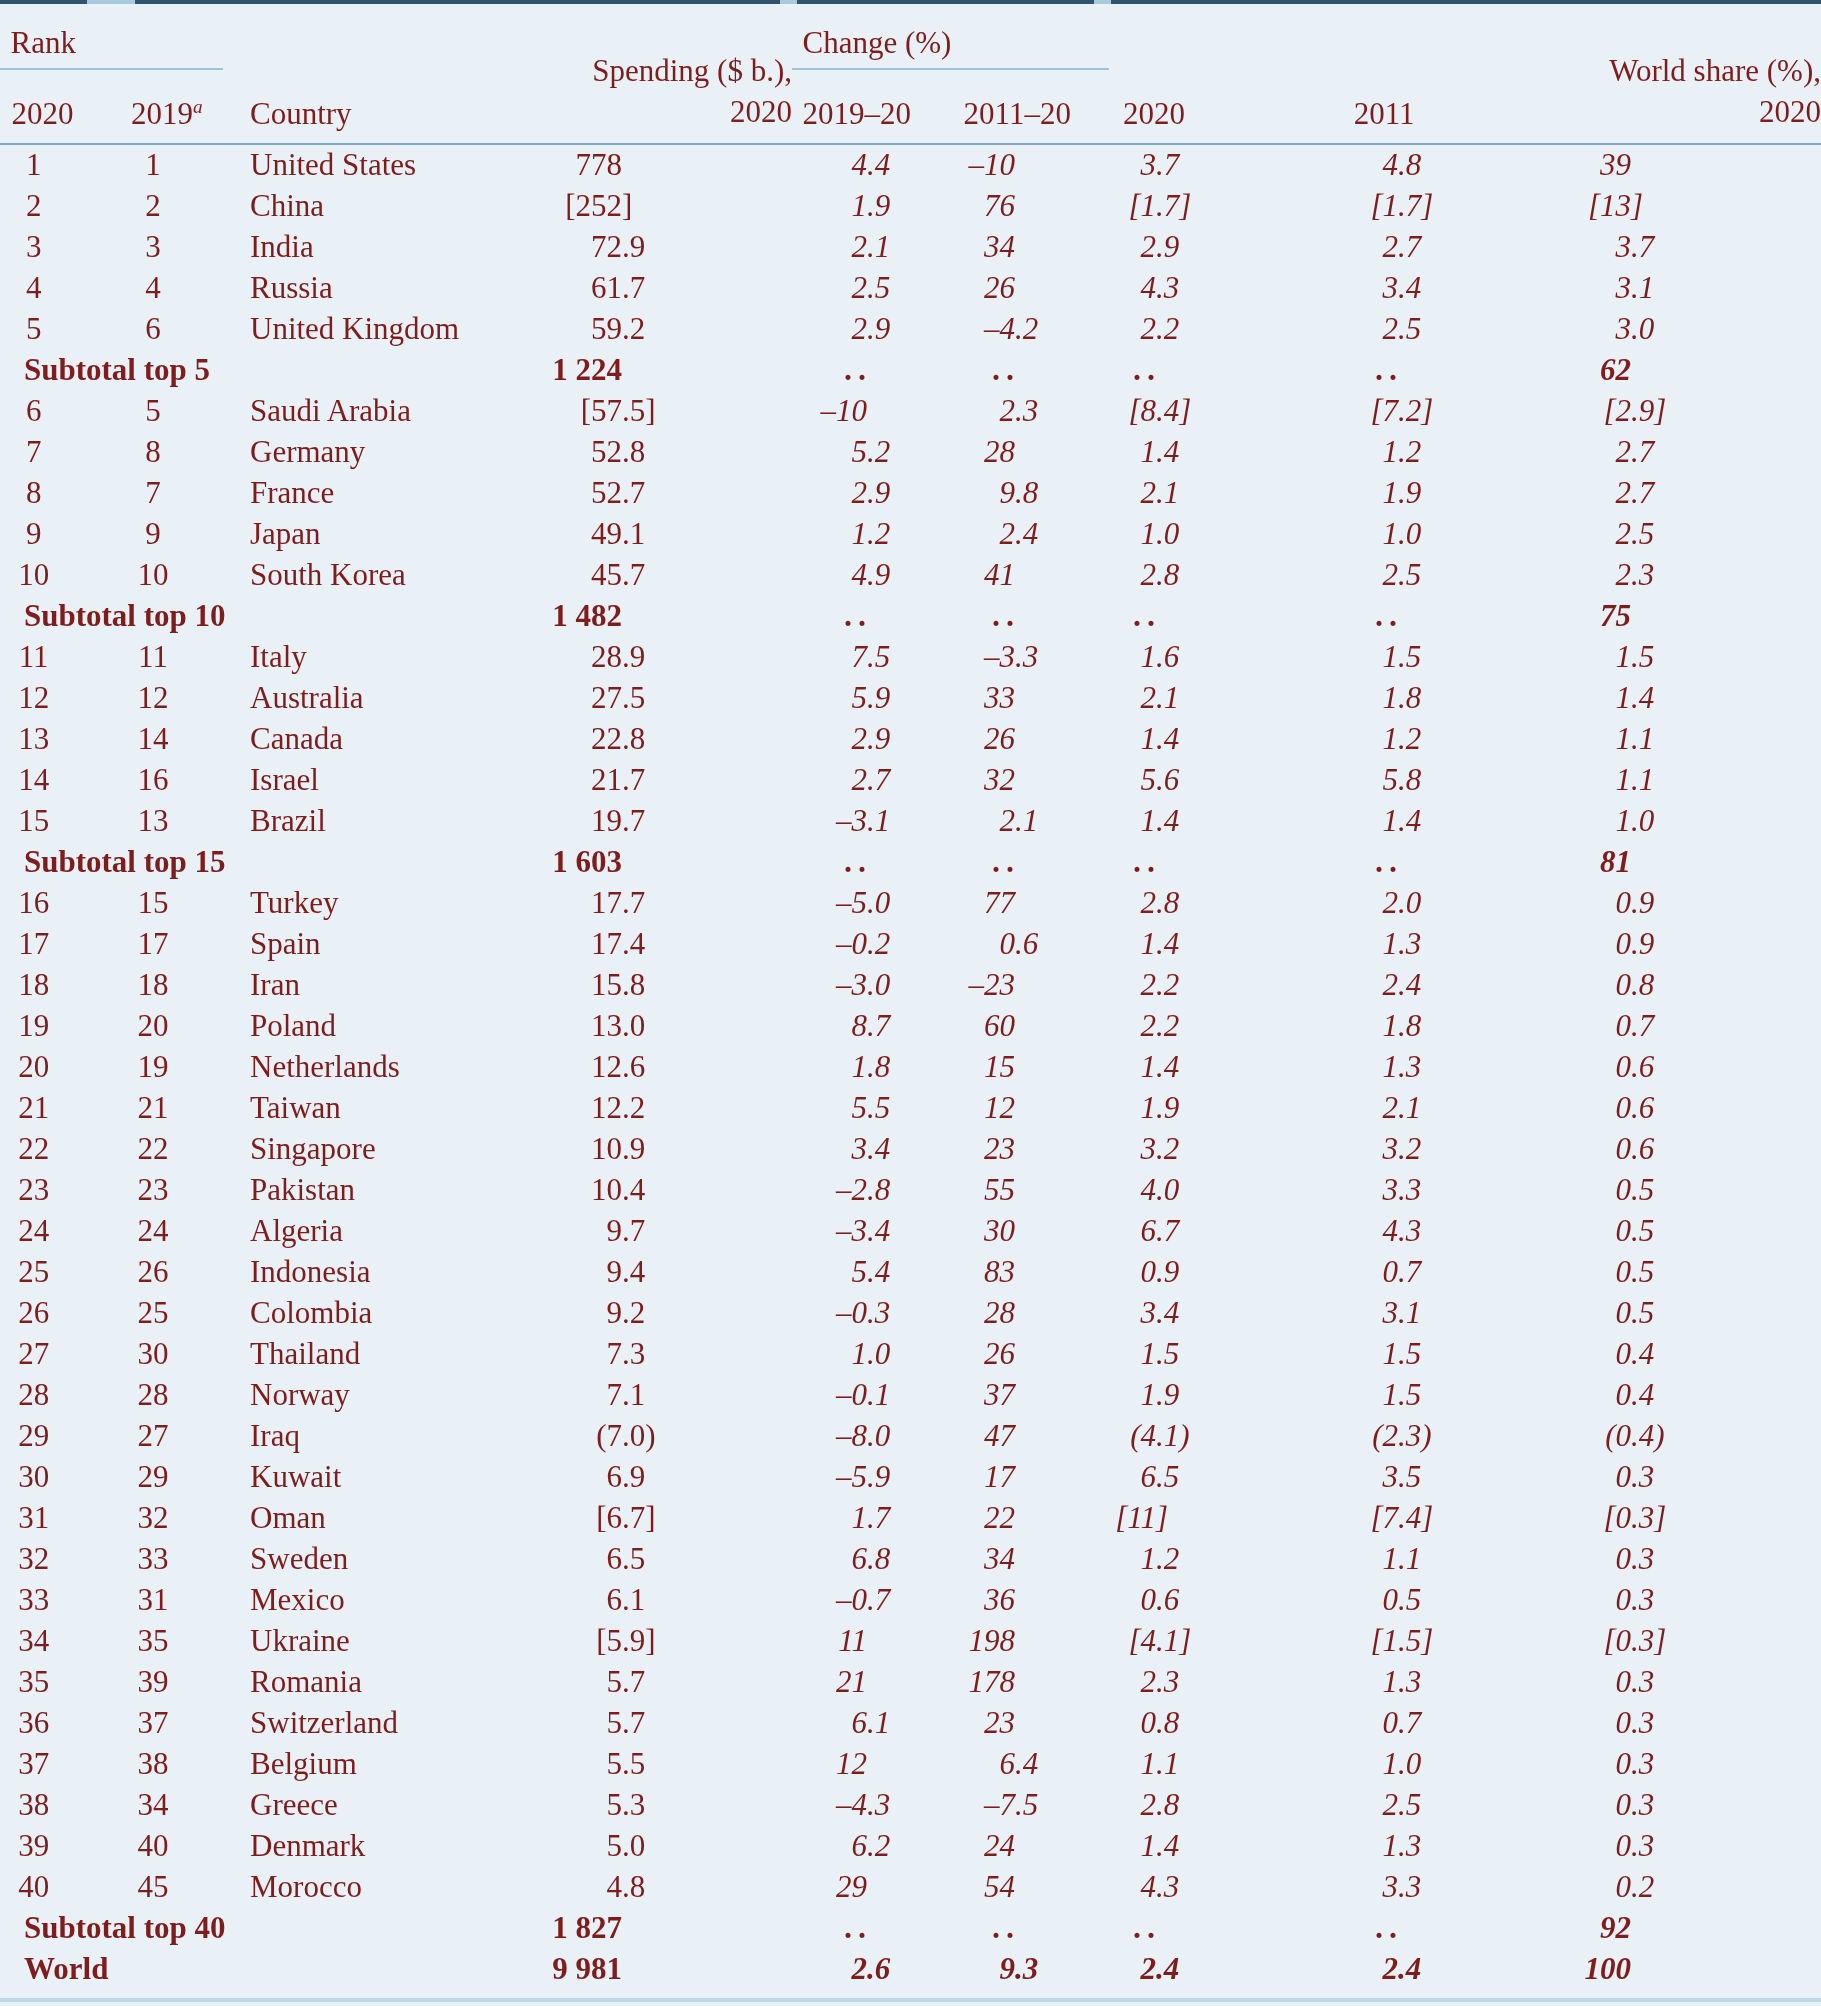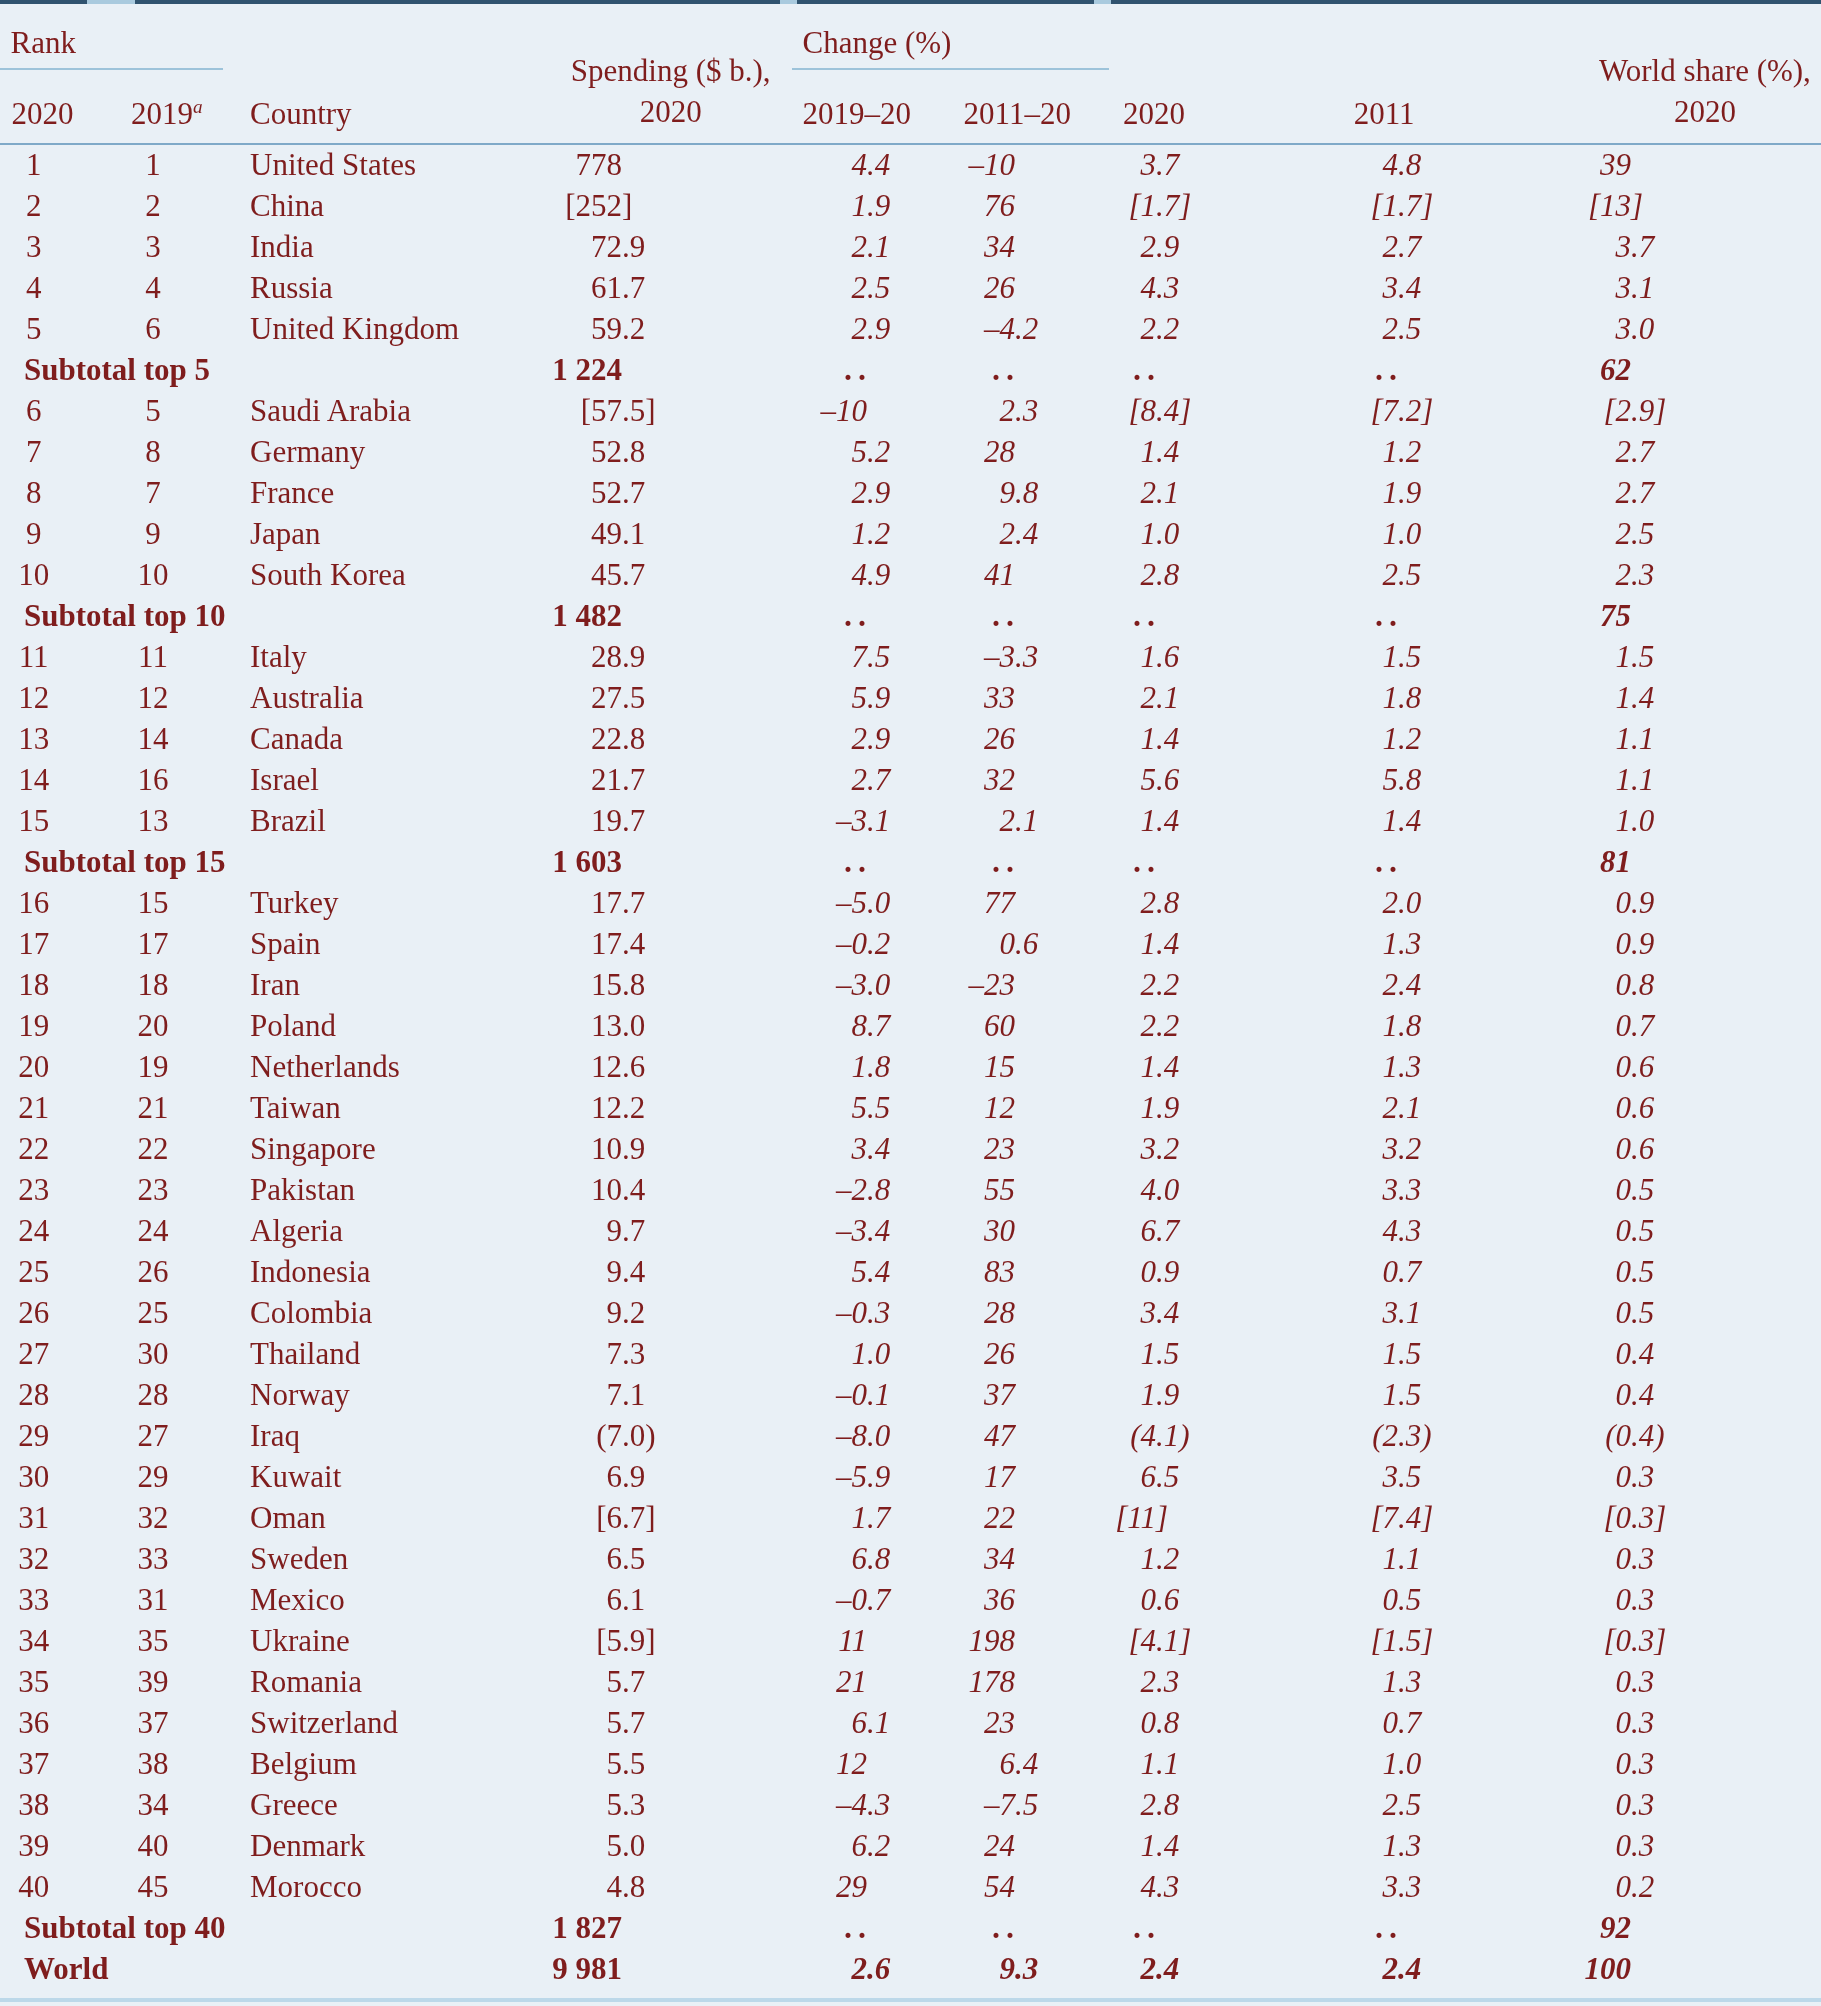--- a/index.html
+++ b/index.html
@@ -29,21 +29,21 @@
     display:grid;
     grid-template-columns:var(--cols);
     grid-template-rows:66px 73px;
     border-bottom:2.6px solid #7fa9c8;
     margin-top:3.5px;
   }
   .hcell{display:flex;align-items:flex-end;white-space:nowrap;}
   .h-rank{grid-column:1/3;grid-row:1;border-bottom:2.6px solid #9dc3da;padding:0 0 7px 10.5px;}
   .h-change{grid-column:5/7;grid-row:1;border-bottom:2.6px solid #9dc3da;padding:0 0 7px 10.5px;margin-top:16px;}
   .h-gdp{grid-column:7/9;grid-row:1;border-bottom:2.6px solid #9dc3da;padding:0 0 7px 3.5px;}
-  .h-2line{display:flex;flex-direction:column;justify-content:flex-end;align-items:center;white-space:nowrap;line-height:1.3;}
+  .h-2line{display:flex;flex-direction:column;justify-content:flex-end;align-items:flex-end;white-space:nowrap;line-height:1.3;}
   .h-spending{grid-column:4;grid-row:1/3;padding:0 0 10.5px 3.5px;}
   .h-world{grid-column:9;grid-row:1/3;padding:0 0 10.5px 7.9px;}
   .hsub{grid-row:2;display:flex;align-items:flex-end;padding-bottom:10.5px;white-space:nowrap;}
   .hs1{grid-column:1;padding-left:11.4px;}
   .hs2{grid-column:2;padding-left:48px;}
   .hs3{grid-column:3;padding-left:27px;}
   .hs5{grid-column:5;padding-left:10.5px;}
   .hs6{grid-column:6;padding-left:2.6px;}
   .hs7{grid-column:7;padding-left:14px;}
   .hs8{grid-column:8;padding-left:8.7px;}

